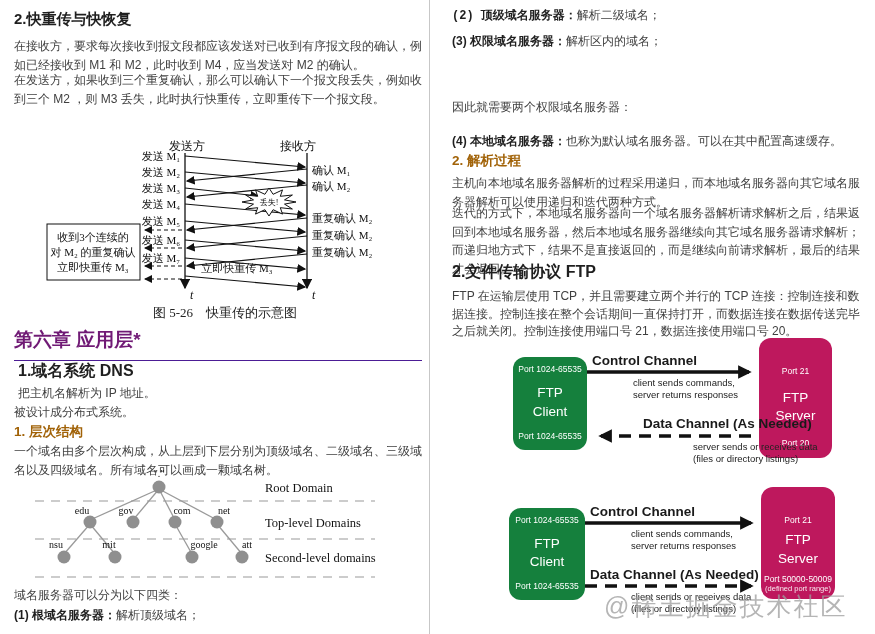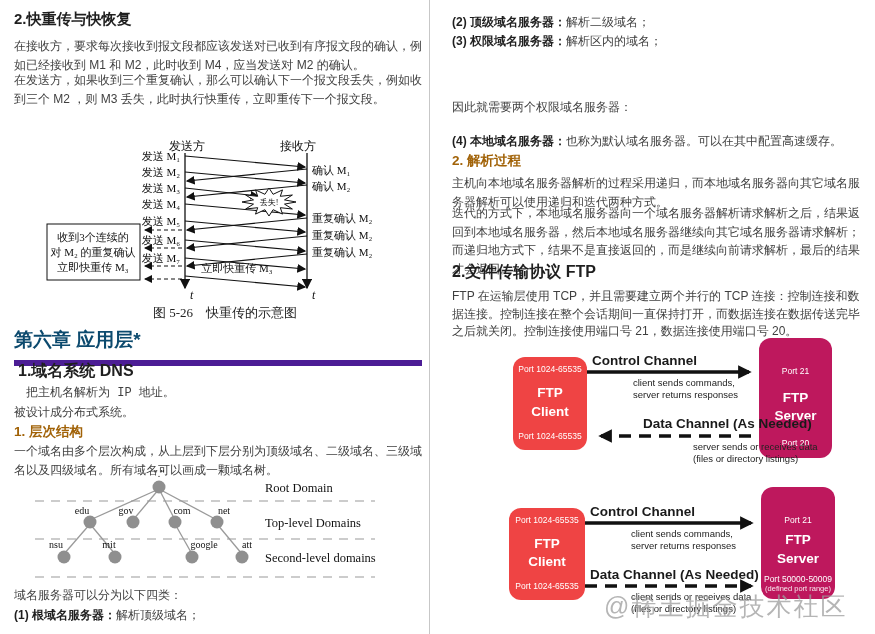--- a/index.html
+++ b/index.html
@@ -4,36 +4,36 @@
 <style>
   html,body{margin:0;padding:0;background:#fff;}
   #page{position:relative;width:875px;height:634px;background:#ffffff;overflow:hidden;
         font-family:"Liberation Sans",sans-serif;color:#3a3a3a;}
   .col{position:absolute;top:0;height:634px;}
   #col-left{left:14px;width:408px;}
   #col-right{left:452px;width:414px;}
   #divider{position:absolute;left:429px;top:0;width:1px;height:634px;background:#c7c7c7;}
   .abs{position:absolute;}
   .h-sec{font-size:15px;font-weight:bold;color:#1f1f1f;}
-  .h-big{font-size:19px;font-weight:bold;color:#0c4a6e;width:100%;border-bottom:6px solid #4c1d95;padding-bottom:7px;}
+  .h-big{font-size:19px;font-weight:bold;color:#701a75;width:100%;border-bottom:1px solid #4c1d95;padding-bottom:7px;}
   .h-mid{font-size:16px;font-weight:bold;color:#1f1f1f;}
   .h-sub{font-size:13.5px;font-weight:bold;color:#a16207;}
   .para{font-size:12px;line-height:18.5px;color:#3f3f3f;width:100%;}
   .item b{color:#1f1f1f;}
   .fig-caption{font-family:"Liberation Serif",serif;font-size:13px;color:#222;text-align:center;}
   svg text{font-family:"Liberation Serif",serif;fill:#111;}
   .tree-label{font-family:"Liberation Sans",sans-serif;}
   
   .ftp-diagram{position:absolute;width:350px;}
   .ftp-box{position:absolute;border-radius:12px;color:#fff;display:flex;flex-direction:column;
            align-items:center;justify-content:space-between;box-sizing:border-box;}
-  .ftp-client{background:#ef4444;padding:7px 3px 9px 3px;}
+  .ftp-client{background:#15803d;padding:7px 3px 9px 3px;}
   .ftp-server{background:#be185d;padding:28px 3px 10px 3px;}
   .port{font-size:8.5px;white-space:nowrap;}
-  .ftp-name{font-size:13.5px;font-weight:bold;line-height:1.35;text-align:center;}
+  .ftp-name{font-size:13.5px;font-weight:normal;line-height:1.35;text-align:center;}
   .ch-title{position:absolute;font-size:13.5px;font-weight:bold;color:#1a1a1a;white-space:nowrap;}
   .ch-sub{position:absolute;font-size:9.5px;line-height:11.5px;color:#222;white-space:nowrap;margin-left:36px;}
   .port-note{font-size:7.5px;opacity:.9;white-space:nowrap;}
   #watermark{position:absolute;left:604px;top:590px;font-size:25px;letter-spacing:2px;
              color:#9d9d9d;opacity:.75;white-space:nowrap;z-index:9;}
 </style>
 </head>
 <body>
 
 <div id="page">
@@ -106,21 +106,21 @@
         <line x1="152" y1="126" x2="115" y2="126" marker-end="url(#ah)"></line>
         <line x1="152" y1="139" x2="115" y2="139" marker-end="url(#ah)"></line>
       </g>
 
       <text x="207" y="132" text-anchor="middle" font-size="11">立即快重传 M₃</text>
     </svg>
     <div class="abs fig-caption" style="left:16px;top:304px;width:390px;">图 5-26　快重传的示意图</div>
 
     <div class="abs h-big" style="top:327px;left:0;">第六章 应用层*</div>
     <div class="abs h-mid" style="top:361px;left:4px;">1.域名系统 DNS</div>
-    <div class="abs para" style="top:384px;left:12px;font-family:Liberation Mono, monospace;">把主机名解析为 IP 地址。</div>
+    <div class="abs para" style="top:384px;left:4px;">把主机名解析为 IP 地址。</div>
     <div class="abs para" style="top:403px;left:0;">被设计成分布式系统。</div>
     <div class="abs h-sub" style="top:423px;left:0;">1. 层次结构</div>
     <div class="abs para" style="top:442px;left:0;">一个域名由多个层次构成，从上层到下层分别为顶级域名、二级域名、三级域名以及四级域名。所有域名可以画成一颗域名树。</div>
 
     <svg class="abs" style="left:16px;top:470px;" width="390" height="118" viewBox="0 0 390 118">
       <g stroke="#9a9a9a" stroke-width="1.2" stroke-dasharray="9 7">
         <line x1="5" y1="31" x2="345" y2="31"></line>
         <line x1="5" y1="69" x2="345" y2="69"></line>
         <line x1="5" y1="107" x2="345" y2="107"></line>
       </g>
@@ -163,21 +163,21 @@
       </g>
     </svg>
 
     <div class="abs para" style="top:586px;left:0;">域名服务器可以分为以下四类：</div>
     <div class="abs para item" style="top:606px;left:0;">
       <b>(1) 根域名服务器：</b><span>解析顶级域名；</span>
     </div>
   </div>
 
   <div id="col-right" class="col">
-    <div class="abs para item" style="top:13px;left:0;">
+    <div class="abs para item" style="top:7px;left:0;font-family:Liberation Mono, monospace;">
       <b>(2) 顶级域名服务器：</b><span>解析二级域名；</span>
     </div>
     <div class="abs para item" style="top:32px;left:0;">
       <b>(3) 权限域名服务器：</b><span>解析区内的域名；</span>
     </div>
     <div class="abs para" style="top:98px;left:0;">因此就需要两个权限域名服务器：</div>
     <div class="abs para item" style="top:132px;left:0;">
       <b>(4) 本地域名服务器：</b><span>也称为默认域名服务器。可以在其中配置高速缓存。</span>
     </div>
     <div class="abs h-sub" style="top:152px;left:0;">2. 解析过程</div>

